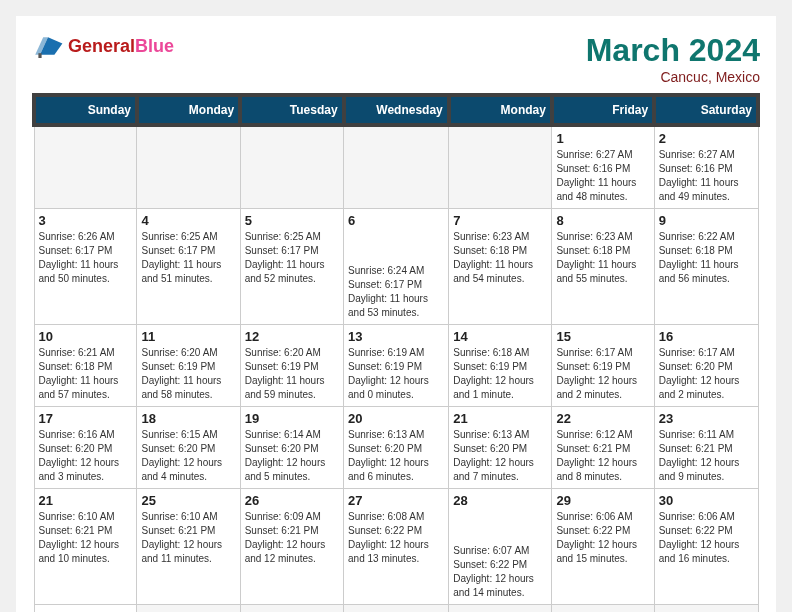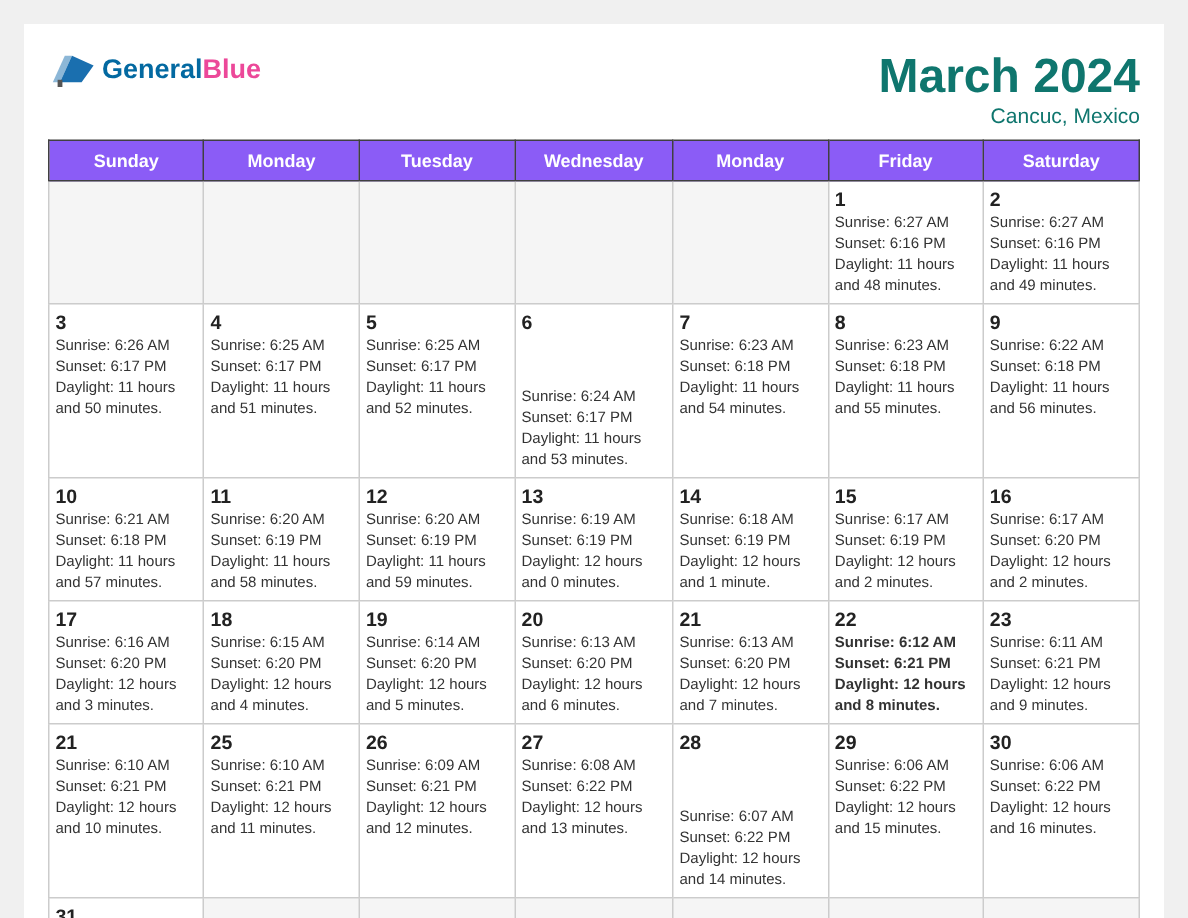--- a/index.html
+++ b/index.html
@@ -26,49 +26,49 @@
       display: flex;
       align-items: center;
       gap: 4px;
     }
     .logo-text {
       font-size: 18px;
       font-weight: bold;
       color: #333;
     }
     .logo-text span {
-      color: #0369a1;
+      color: #b91c1c;
     }
     .logo-icon {
       width: 32px;
       height: 28px;
     }
     .title-block {
       text-align: right;
     }
     .month-title {
       font-size: 32px;
       font-weight: bold;
       color: #0f766e;
     }
     .location {
       font-size: 14px;
-      color: #0f766e;
+      color: #7f1d1d;
     }
     .calendar {
       width: 100%;
       border-collapse: collapse;
       font-size: 10px;
     }
     .calendar th {
-      background: #8b5cf6;
+      background: #0c4a6e;
       color: #fff;
       padding: 6px 4px;
-      text-align: center;
-      border: 1px solid #404040;
+      text-align: right;
+      border: 4px solid #404040;
       font-size: 12px;
     }
     .calendar td {
       border: 1px solid #ccc;
       vertical-align: top;
       padding: 4px;
       background: #fff;
       width: 108px;
       min-height: 80px;
     }
@@ -277,21 +277,21 @@
           </td>
           <td>
             <div class="day-num">21</div>
             <div class="day-info" style="white-space: pre-wrap;">Sunrise: 6:13 AM
 Sunset: 6:20 PM
 Daylight: 12 hours
 and 7 minutes.</div>
           </td>
           <td>
             <div class="day-num">22</div>
-            <div class="day-info" style="white-space: pre-wrap; font-weight: bold;">Sunrise: 6:12 AM
+            <div class="day-info" style="white-space: pre-wrap;">Sunrise: 6:12 AM
 Sunset: 6:21 PM
 Daylight: 12 hours
 and 8 minutes.</div>
           </td>
           <td>
             <div class="day-num">23</div>
             <div class="day-info" style="white-space: pre-wrap;">Sunrise: 6:11 AM
 Sunset: 6:21 PM
 Daylight: 12 hours
 and 9 minutes.</div>

